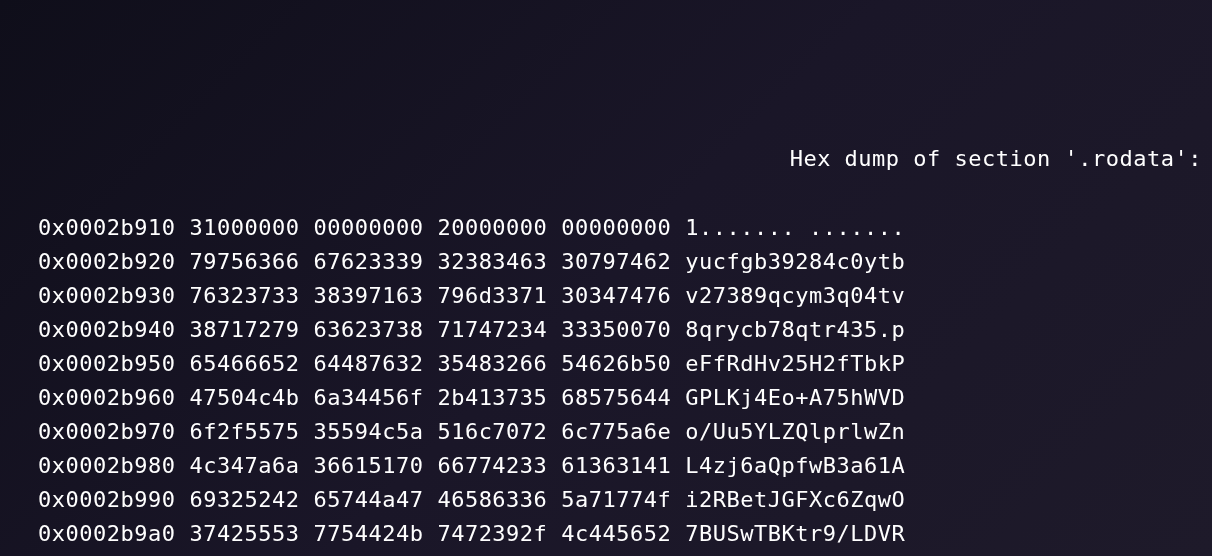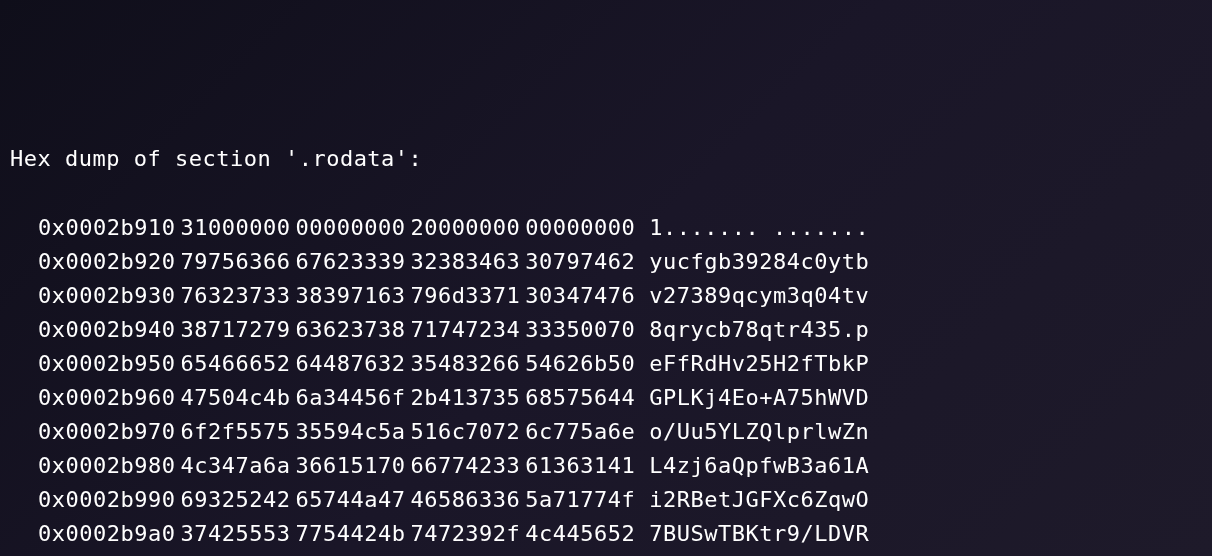--- a/index.html
+++ b/index.html
@@ -16,32 +16,33 @@
       line-height: 1.55;
       padding: 6px 10px;
       width: 1212px;
       height: 556px;
       overflow: hidden;
       letter-spacing: 0.5px;
       white-space: pre;
     }
     .header {
       display: block;
+      text-align: right;
     }
     .row {
       display: block;
       padding-left: 28px;
     }
     .addr {
       display: inline;
       margin-top: 35px;
     }
     .hexgroup {
       display: inline;
-      margin-left: 5px;
+      margin-left: 14px;
     }
     .ascii {
       display: inline;
       margin-left: 14px;
     }
   </style>
 </head>
 <body>
 
 

